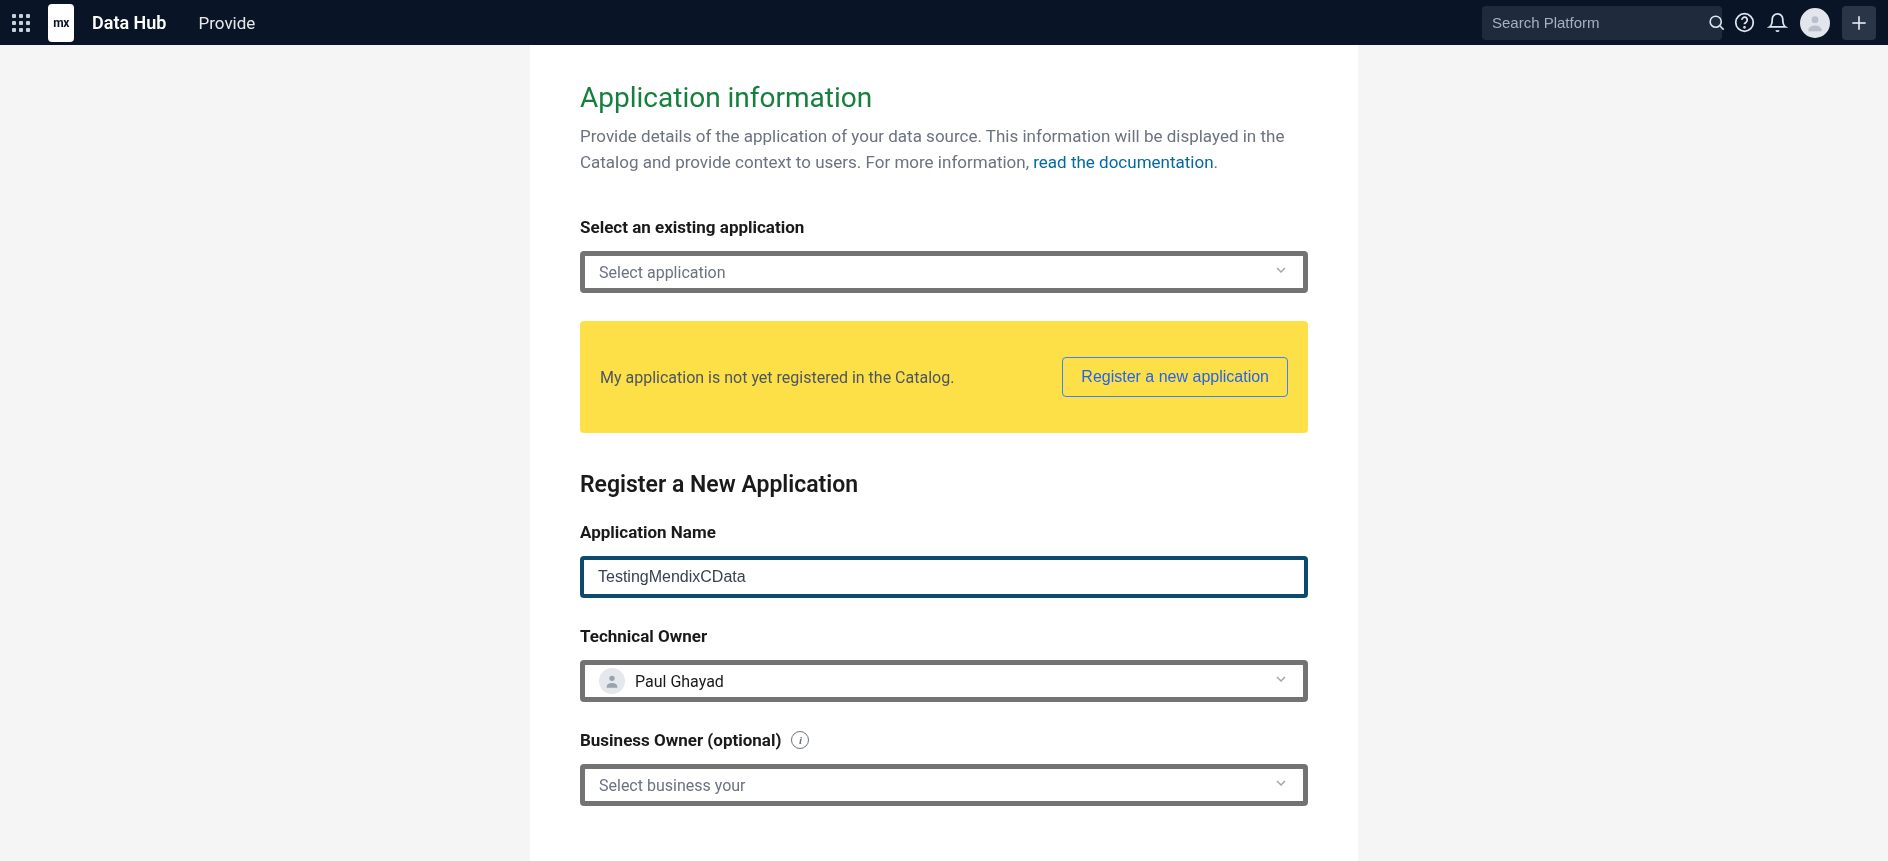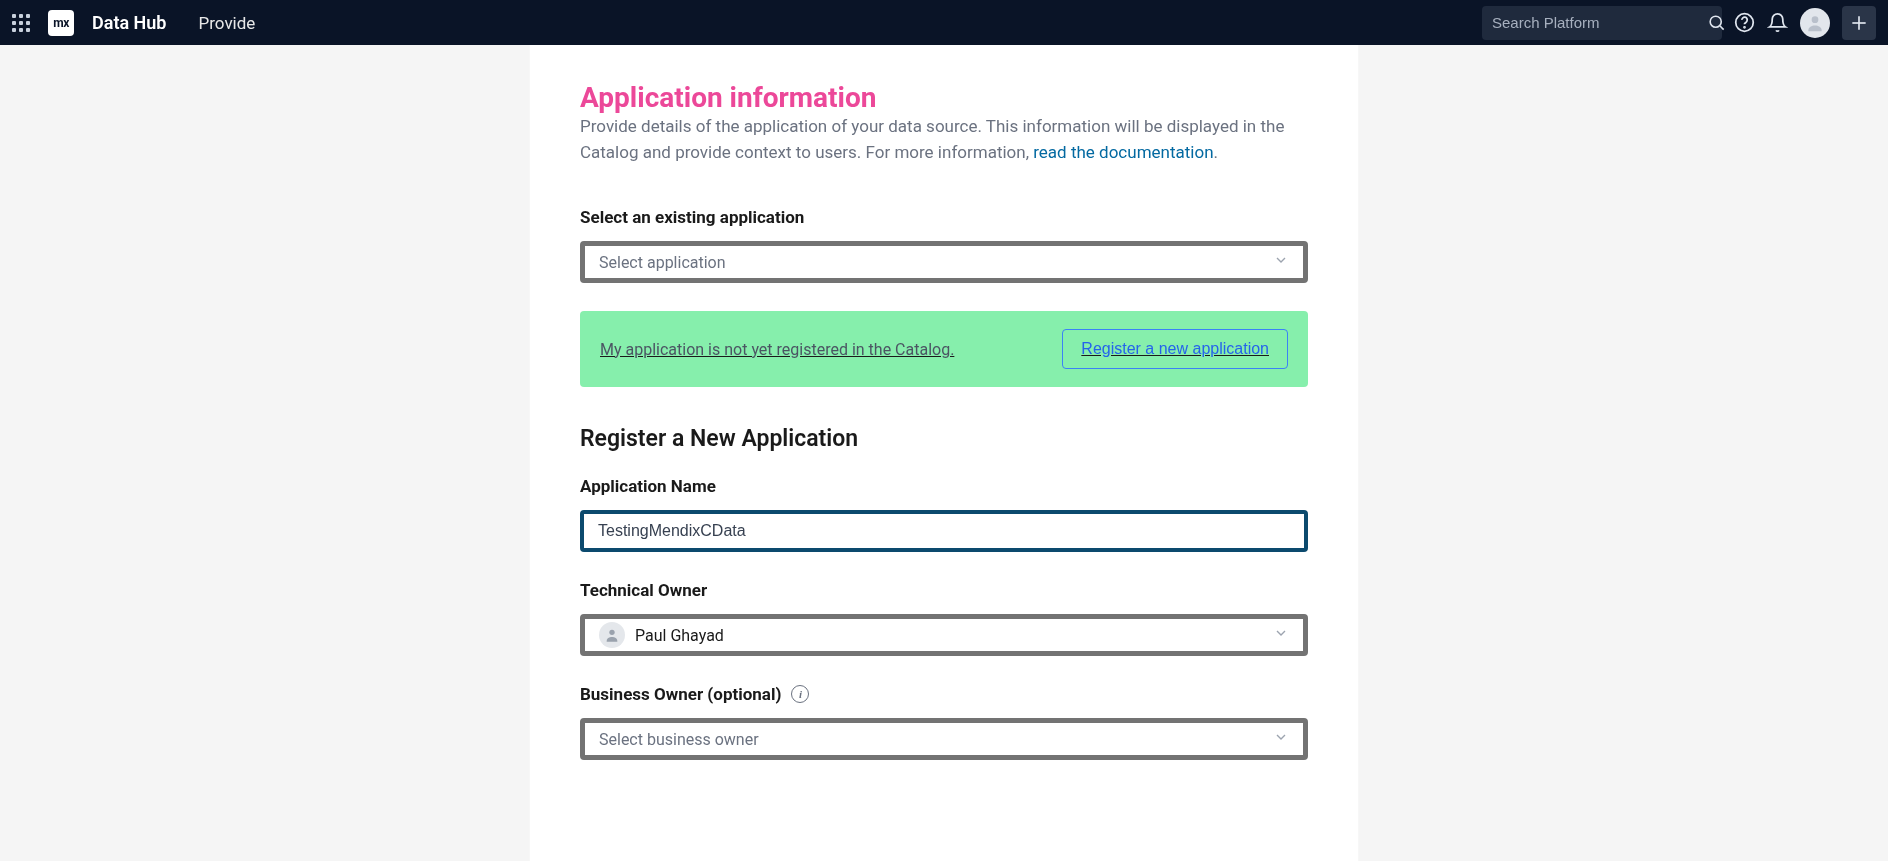--- a/index.html
+++ b/index.html
@@ -25,21 +25,21 @@
   .header-left { display: flex; align-items: center; gap: 18px; }
   .header-right { display: flex; align-items: center; gap: 12px; }
   .apps-icon {
     width: 18px; height: 18px;
     display: grid; grid-template-columns: repeat(3,4px); grid-template-rows: repeat(3,4px);
     gap: 3px;
   }
   .apps-icon span { background: #c8d0dc; width: 4px; height: 4px; border-radius: 1px; }
   .mx-logo {
     background: #fff; color: #0a1427;
-    width: 26px; height: 26px; border-radius: 4px;
+    width: 26px; height: 38px; border-radius: 4px;
     display: flex; align-items: center; justify-content: center;
     font-weight: 700; font-size: 12px; letter-spacing: -0.5px;
   }
   .brand { font-weight: 600; font-size: 18px; }
   .nav-link { font-size: 17px; color: #e8e8e8; margin-left: 14px; cursor: pointer; }
   .search-wrap {
     background: #1f2a3d; border-radius: 4px;
     display: flex; align-items: center;
     height: 34px; padding: 0 10px; width: 240px;
   }
@@ -64,21 +64,21 @@
     height: calc(100% - 45px);
     overflow:hidden;
   }
   .card {
     background:#fff;
     width: 830px;
     padding: 36px 50px 40px 50px;
     border-left:1px solid rgba(0,0,0,0.03);
     border-right:1px solid rgba(0,0,0,0.03);
   }
-  h1 { font-size:28px; font-weight:700; color:#ec4899; }
+  h1 { font-size:28px; font-weight:400; color:#15803d; margin-bottom:10px; }
   .subtitle { font-size:17px; color:#6b7280; line-height:1.5; margin-bottom:42px; }
   .subtitle a { color:#0369a1; text-decoration:none; }
   .section-label { font-size:17px; font-weight:700; color:#1a1a1a; margin-bottom:14px; display:flex; align-items:center; gap:10px;}
   h2 { font-size:23px; font-weight:600; color:#1a1a1a; margin-bottom:24px; }
 
   .select-box {
     border:5px solid #737373; border-radius:4px;
     height:42px; display:flex; align-items:center; justify-content:space-between;
     padding:0 14px; font-size:16px; color:#6b7280; cursor:pointer;
     margin-bottom:28px;
@@ -87,23 +87,23 @@
   .select-box .left { display:flex; align-items:center; gap:10px; }
   .mini-avatar { width:26px;height:26px;border-radius:50%;background:#e4e7eb;display:flex;align-items:center;justify-content:center;}
   .mini-avatar svg{width:16px;height:16px;}
   .text-input {
     border:4px solid #0c4a6e; border-radius:4px;
     height:42px; width:100%; padding:0 14px; font-size:16px; color:#374151;
     outline:none; margin-bottom:28px;
   }
 
   .info-banner {
-    background:#86efac; border-radius:4px;
+    background:#fde047; border-radius:4px;
     display:flex; align-items:center; justify-content:space-between;
-    padding:18px 20px; margin-bottom:38px;text-decoration:underline;
+    padding:36px 20px; margin-bottom:38px;
   }
   .info-banner span { font-size:16px; color:#4b5563; }
   .outline-btn {
     border:1px solid #3b82f6; color:#2563eb; background:transparent;
     padding:10px 18px; font-size:16px; border-radius:4px; cursor:pointer;
   }
   .info-circle {
     width:18px;height:18px;border:1.5px solid #6b7280;border-radius:50%;
     display:inline-flex;align-items:center;justify-content:center;
     font-size:11px;color:#6b7280;font-style:italic;font-family:serif;
@@ -213,21 +213,21 @@
             <polyline points="6 9 12 15 18 9"></polyline>
           </svg>
       </span>
     </div>
 
     <div class="section-label">
       <span>Business Owner (optional)</span>
       <span class="info-circle">i</span>
     </div>
     <div class="select-box">
-      <span>Select business owner</span>
+      <span>Select business your</span>
       <span class="chev">
         <svg width="16" height="16" viewBox="0 0 24 24" fill="none" stroke="currentColor" stroke-width="2">
             <polyline points="6 9 12 15 18 9"></polyline>
           </svg>
       </span>
     </div>
 
   </div>
 </div>
 

